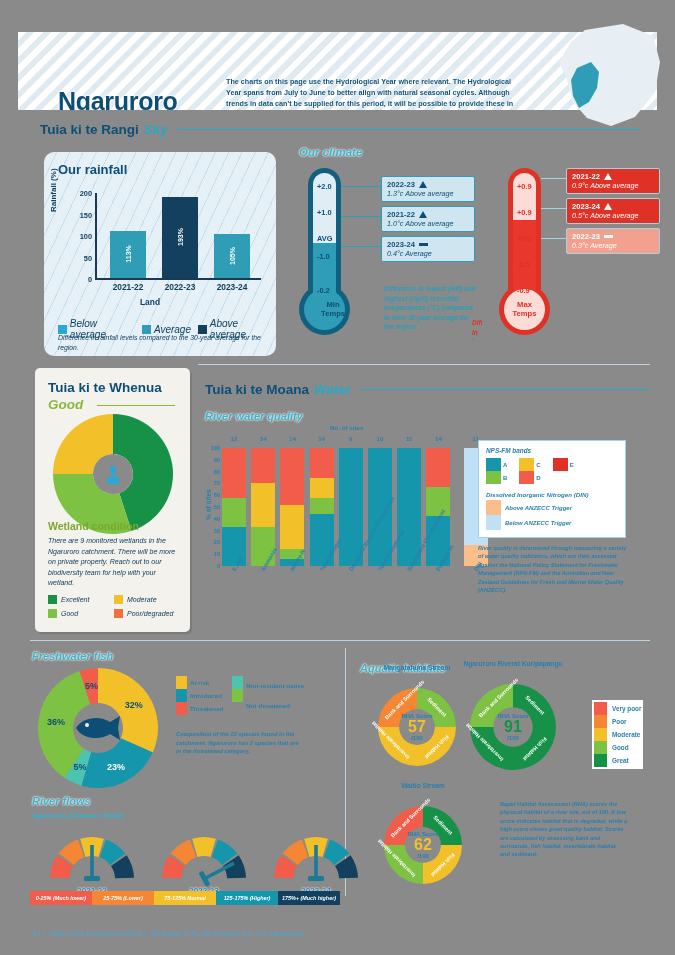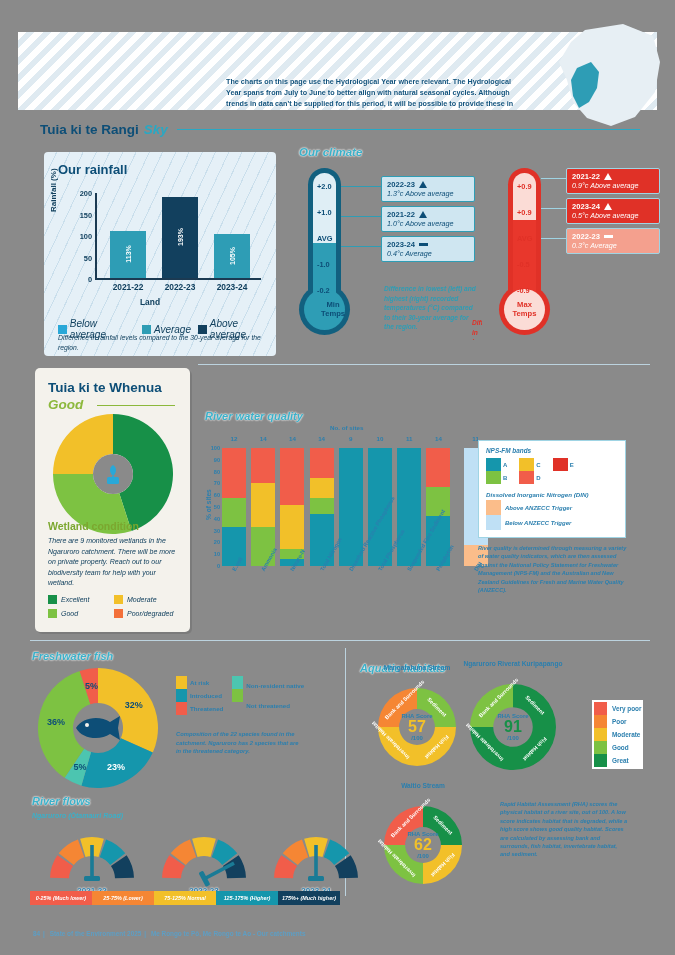--- a/index.html
+++ b/index.html
@@ -40,21 +40,21 @@
 
   .sub-head{ position:absolute; font-size:11px; font-weight:bold; font-style:italic; color:#3bb0c9;
              text-shadow:0 0 2px #fff,0 0 2px #fff; }
 
   
   .rain-card{
     position:absolute; left:44px; top:152px; width:232px; height:204px;
     background:
       repeating-linear-gradient(115deg, transparent 0 11px, rgba(150,190,215,.35) 11px 12px),
       #e5f0f7;
-    border-radius:4px;
+    border-radius:10px;
   }
   .rain-title{ position:absolute; left:14px; top:10px; font-size:13px; font-weight:bold; color:#0d4e77; }
   .rain-plot{ position:absolute; left:52px; top:42px; width:160px; height:84px; }
   .axis-v{ position:absolute; left:51px; top:41px; width:1.6px; height:86px; background:#1b3a52; }
   .axis-h{ position:absolute; left:51px; top:126px; width:166px; height:1.6px; background:#1b3a52; }
   .ylab{ position:absolute; font-size:7.4px; color:#11405e; font-weight:bold; text-align:right; width:24px; }
   .ytitle{ position:absolute; left:5px; top:60px; font-size:8px; font-weight:bold; color:#11405e;
            transform:rotate(-90deg); transform-origin:left top; white-space:nowrap; }
   .bar{ position:absolute; bottom:0; width:36px; }
   .bar .vlab{
@@ -173,20 +173,21 @@
   
   .footer{ position:absolute; left:30px; top:930px; font-size:6.4px; font-weight:bold; color:#5d9ec4;}
   .footer span{ margin:0 3px; }
 </style>
 </head>
 <body>
 
 <div class="page">
 
   <div class="header-band">
+    <div class="hdr-title">Ngaruroro</div>
     <div class="hdr-note">The charts on this page use the Hydrological Year where relevant. The Hydrological Year spans from July to June to better align with natural seasonal cycles. Although trends in data can't be supplied for this period, it will be possible to provide these in the next SoE.</div>
   </div>
   <svg class="map-shape" width="150" height="110" viewBox="0 0 150 110">
     <path d="M70 8 L108 2 L138 14 L145 40 L140 70 L120 95 L96 104 L72 96 L58 80 L52 58 L44 40 L56 20 Z" fill="#e7eff4"></path>
     <path d="M62 46 L76 40 L84 50 L82 66 L74 80 L64 86 L58 74 L56 58 Z" fill="#2e9db5"></path>
   </svg>
 
   <div class="sec-head" style="left:40px; top:122px; width:600px;">
     <span class="mi">Tuia ki te Rangi</span>
     <span class="en">Sky</span>
@@ -245,21 +246,21 @@
       <div class="th-tube" style="background: rgb(18, 96, 127);"></div>
       <div class="th-inner-tube" style="background: rgb(223, 238, 245);">
         <div style="position: absolute; left: 0px; bottom: 0px; width: 100%; height: 46%; background: rgb(46, 157, 181);"></div>
       </div>
       <div class="th-inner-bulb" style="background: rgb(46, 157, 181); align-items: flex-end;">
         <div class="th-bulbtxt" style="color: rgb(13, 78, 119);">Min<br>Temps</div>
       </div>
       <div class="th-tick" style="left: 9px; top: 14px; color: rgb(13, 78, 119);">+2.0</div>
       <div class="th-tick" style="left: 9px; top: 40px; color: rgb(13, 78, 119);">+1.0</div>
       <div class="th-tick" style="left: 9px; top: 66px; color: rgb(13, 78, 119);">AVG</div>
-      <div class="th-tick" style="left: 9px; top: 92px; color: rgb(13, 78, 119);">-1.0</div>
+      <div class="th-tick" style="left: 9px; top: 84px; color: rgb(13, 78, 119);">-1.0</div>
       <div class="th-tick" style="left: 9px; top: 118px; color: rgb(13, 78, 119);">-0.2</div>
       <div class="cal-box" style="left: 73px; top: 8px; width: 94px; background: rgb(207, 230, 241); border: 1.4px solid rgb(46, 157, 181);">
         <div class="cal-yr" style="color: rgb(13, 78, 119);">
           <span>2022-23</span>
           <span class="tri-up" style="border-bottom: 7px solid rgb(13, 78, 119);"></span>
         </div>
         <div class="cal-txt" style="color: rgb(13, 78, 119);">1.3°c Above average</div>
       </div>
       <div class="leader" style="left: 33px; top: 18px; width: 40px; background: rgb(46, 157, 181);"></div>
       <div class="cal-box" style="left: 73px; top: 38px; width: 94px; background: rgb(207, 230, 241); border: 1.4px solid rgb(46, 157, 181);">
@@ -353,20 +354,25 @@
           <span class="sw" style="background: rgb(125, 194, 66);"></span>
           <span class="tx">Good</span>
         </div>
         <div class="it">
           <span class="sw" style="background: rgb(243, 112, 58);"></span>
           <span class="tx">Poor/degraded</span>
         </div>
       </div>
   </div>
 
+  <div class="sec-head" style="left:205px; top:382px; width:445px;">
+    <span class="mi">Tuia ki te Moana</span>
+    <span class="en">Water</span>
+    <span class="rule" style="flex:1;"></span>
+  </div>
   <div class="sub-head" style="left:205px; top:410px;">River water quality</div>
 
   <div class="rwq-ytitle">% of sites</div>
   <div class="nsites-lab">No. of sites</div>
   <div id="rwq-yticks">
       <div class="rwq-yt" style="left: 206px; top: 445px;">100</div>
       <div class="rwq-yt" style="left: 206px; top: 456.8px;">90</div>
       <div class="rwq-yt" style="left: 206px; top: 468.6px;">80</div>
       <div class="rwq-yt" style="left: 206px; top: 480.4px;">70</div>
       <div class="rwq-yt" style="left: 206px; top: 492.2px;">60</div>

